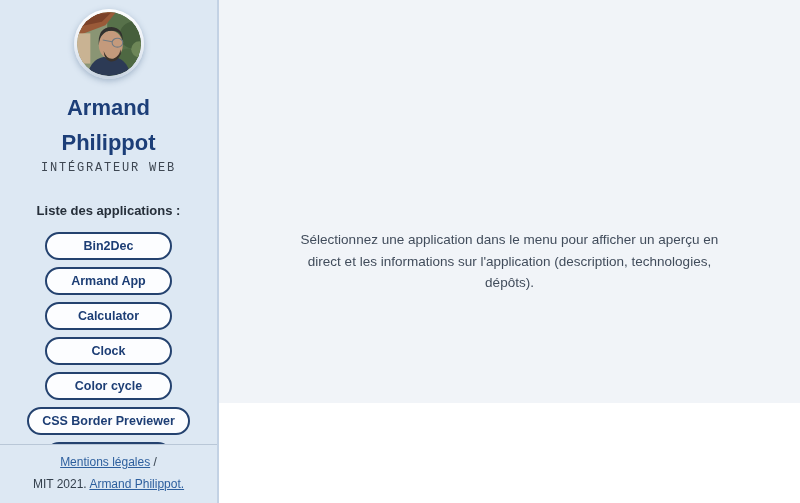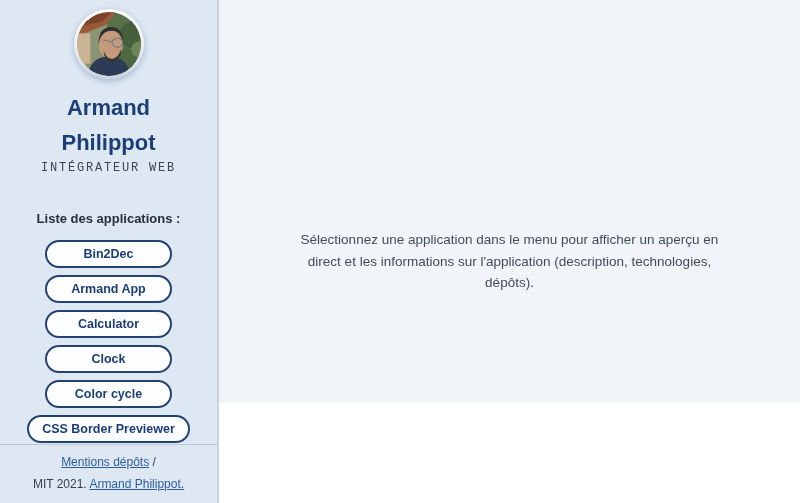--- a/index.html
+++ b/index.html
@@ -42,21 +42,21 @@
 
   .role {
     margin-top: 1px;
     font-size: 12px;
     letter-spacing: 1.8px;
     color: #3e4752;
     font-family: Liberation Mono, monospace;
   }
 
   .apps-label {
-    margin-top: 36px;
+    margin-top: 28px;
     font-size: 13px;
     font-weight: bold;
     color: #262f3a;
   }
 
   .apps {
     margin-top: 14px;
     width: 100%;
     flex: 1;
     overflow: hidden;
@@ -162,21 +162,21 @@
       <button class="app-btn">Armand App</button>
       <button class="app-btn">Calculator</button>
       <button class="app-btn">Clock</button>
       <button class="app-btn">Color cycle</button>
       <button class="app-btn">CSS Border Previewer</button>
       <button class="app-btn"></button>
     </nav>
 
     <footer class="side-footer">
       <div class="footer-line">
-        <a class="flink">Mentions dépôts</a>
+        <a class="flink">Mentions légales</a>
         <span class="fsep">/</span>
       </div>
       <div class="footer-line">
         <span>MIT 2021.</span>
         <a class="flink">Armand Philippot.</a>
       </div>
     </footer>
 
   </aside>
 

